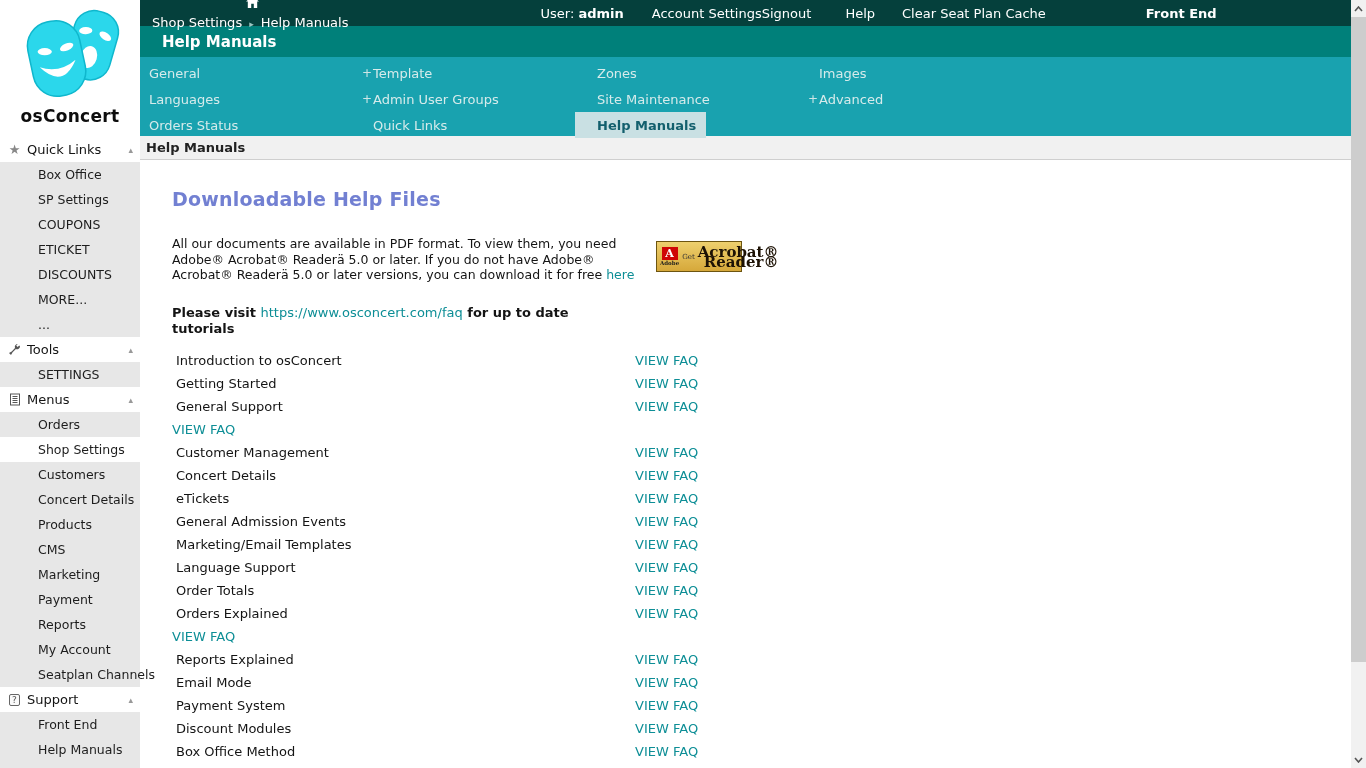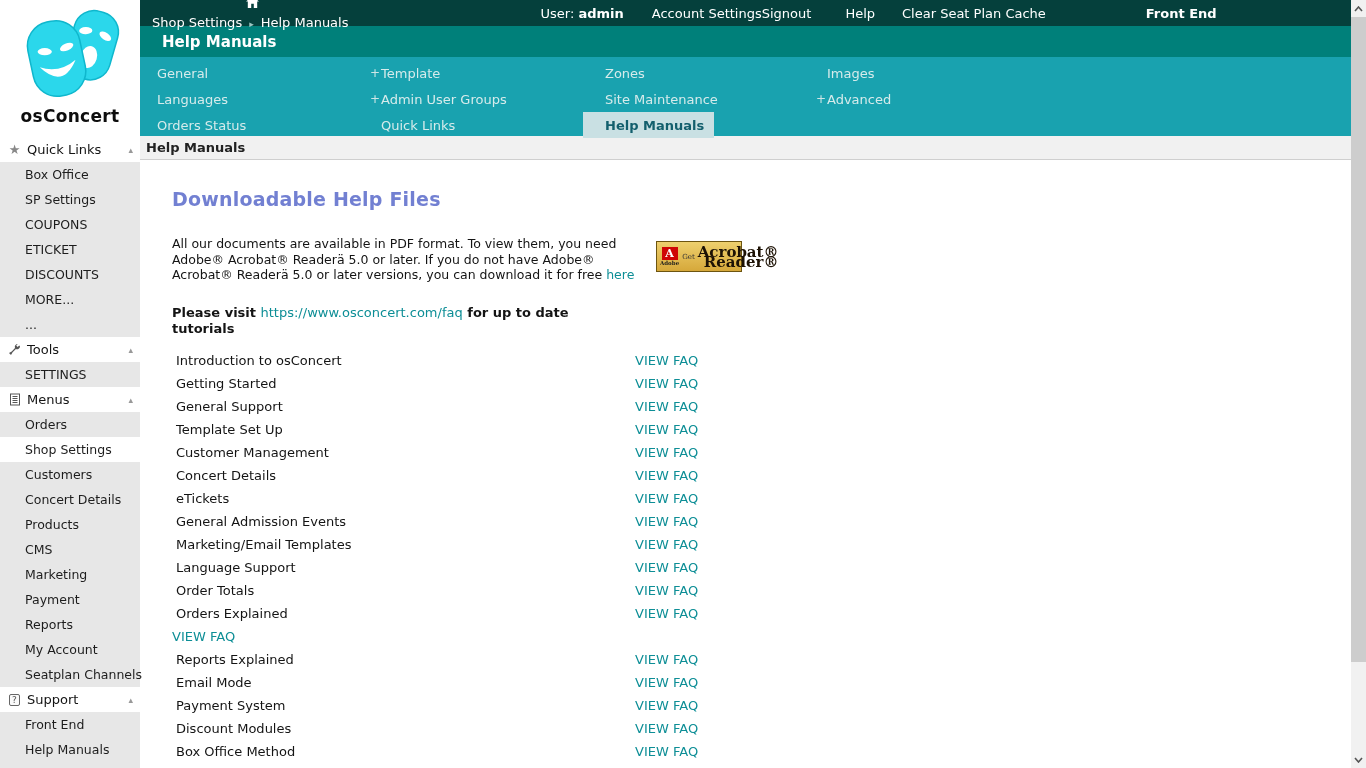--- a/index.html
+++ b/index.html
@@ -9,21 +9,21 @@
   
   #sidebar { position:absolute; left:0; top:0; width:140px; height:768px; background:#fff; z-index:2; }
   .logo-area { height:137px; text-align:center; padding-top:6px; }
   .logo-text { font-weight:bold; font-size:17px; color:#0d0d0d; margin-top:-2px; letter-spacing:.3px; }
   .sb-header { height:25px; display:flex; align-items:center; background:#fff; padding:0 7px 0 6px;
     font-size:13px; color:#141414; cursor:pointer; }
   .sb-header .sb-ico { width:17px; display:inline-flex; justify-content:center; margin-right:4px; color:#777; font-size:13px; }
   .sb-header .sb-arrow { margin-left:auto; color:#999; font-size:9px; }
   .q-icon { display:inline-block; border:1px solid #666; color:#555; font-size:9px; line-height:10px;
     padding:0 2px; border-radius:2px; background:#fafafa; }
-  .sb-item { height:25px; line-height:25px; padding-left:25px; font-size:12.5px; color:#1d1d1d;
+  .sb-item { height:25px; line-height:25px; padding-left:38px; font-size:12.5px; color:#1d1d1d;
     background:#e7e7e7; cursor:pointer; white-space:nowrap; }
   .sb-item.active { background:#ffffff; }
 
   
   #main { position:absolute; left:140px; top:0; width:1211px; height:768px; }
 
   .topbar { height:26px; background:#05403c; color:#fff; display:flex; align-items:center;
     font-size:13px; padding:0 10px 0 12px; white-space:nowrap; }
   .topbar a { color:#fff; text-decoration:none; cursor:pointer; }
   .crumbs { display:flex; align-items:center; gap:7px;flex-direction:column; }
@@ -34,21 +34,21 @@
   .tb-l0 { margin-left:28px; }
   .tb-l1 { }
   .tb-l2 { margin-left:34px; }
   .tb-l3 { margin-left:27px; }
   .tb-fe { margin-left:100px; font-weight:bold; }
 
   .titlebar { height:31px; background:#00807a; color:#fff; display:flex; align-items:center;
     font-weight:bold; font-size:15px; padding-left:22px; }
 
   .menuband { height:79px; background:#19a2af; display:grid;
-    grid-template-columns:212px 236px 210px auto; padding:3px 0 0 17px;text-align:center; }
+    grid-template-columns:212px 236px 210px auto; padding:3px 0 0 9px;text-align:center; }
   .menu-col { display:flex; flex-direction:column; }
   .menu-item { height:26px; display:flex; align-items:center; font-size:13px; color:#d6ebeb;
     cursor:pointer; white-space:nowrap; align-self:flex-start; }
   .menu-item .plus { width:12px; font-size:12px; color:#cfe6e6; }
   .menu-item.indent { padding-left:12px; }
   .menu-item.active { background:#c9e0e3; color:#135f6d; font-weight:bold;
     margin-left:-22px; padding:0 10px 0 22px; height:26px; }
 
   .pageheader { height:24px; background:#f1f1f1; border-bottom:1px solid #cfcfcf;
     display:flex; align-items:center; font-size:13px; font-weight:bold; color:#222; padding-left:6px; }
@@ -284,21 +284,20 @@
         </div>
         <div class="faq-row">
           <span class="faq-name">Getting Started</span>
           <a class="faq-link">VIEW FAQ</a>
         </div>
         <div class="faq-row">
           <span class="faq-name">General Support</span>
           <a class="faq-link">VIEW FAQ</a>
         </div>
         <div class="faq-row">
-          <span class="faq-name">Template Set Up</span>
           <a class="faq-link">VIEW FAQ</a>
         </div>
         <div class="faq-row">
           <span class="faq-name">Customer Management</span>
           <a class="faq-link">VIEW FAQ</a>
         </div>
         <div class="faq-row">
           <span class="faq-name">Concert Details</span>
           <a class="faq-link">VIEW FAQ</a>
         </div>

